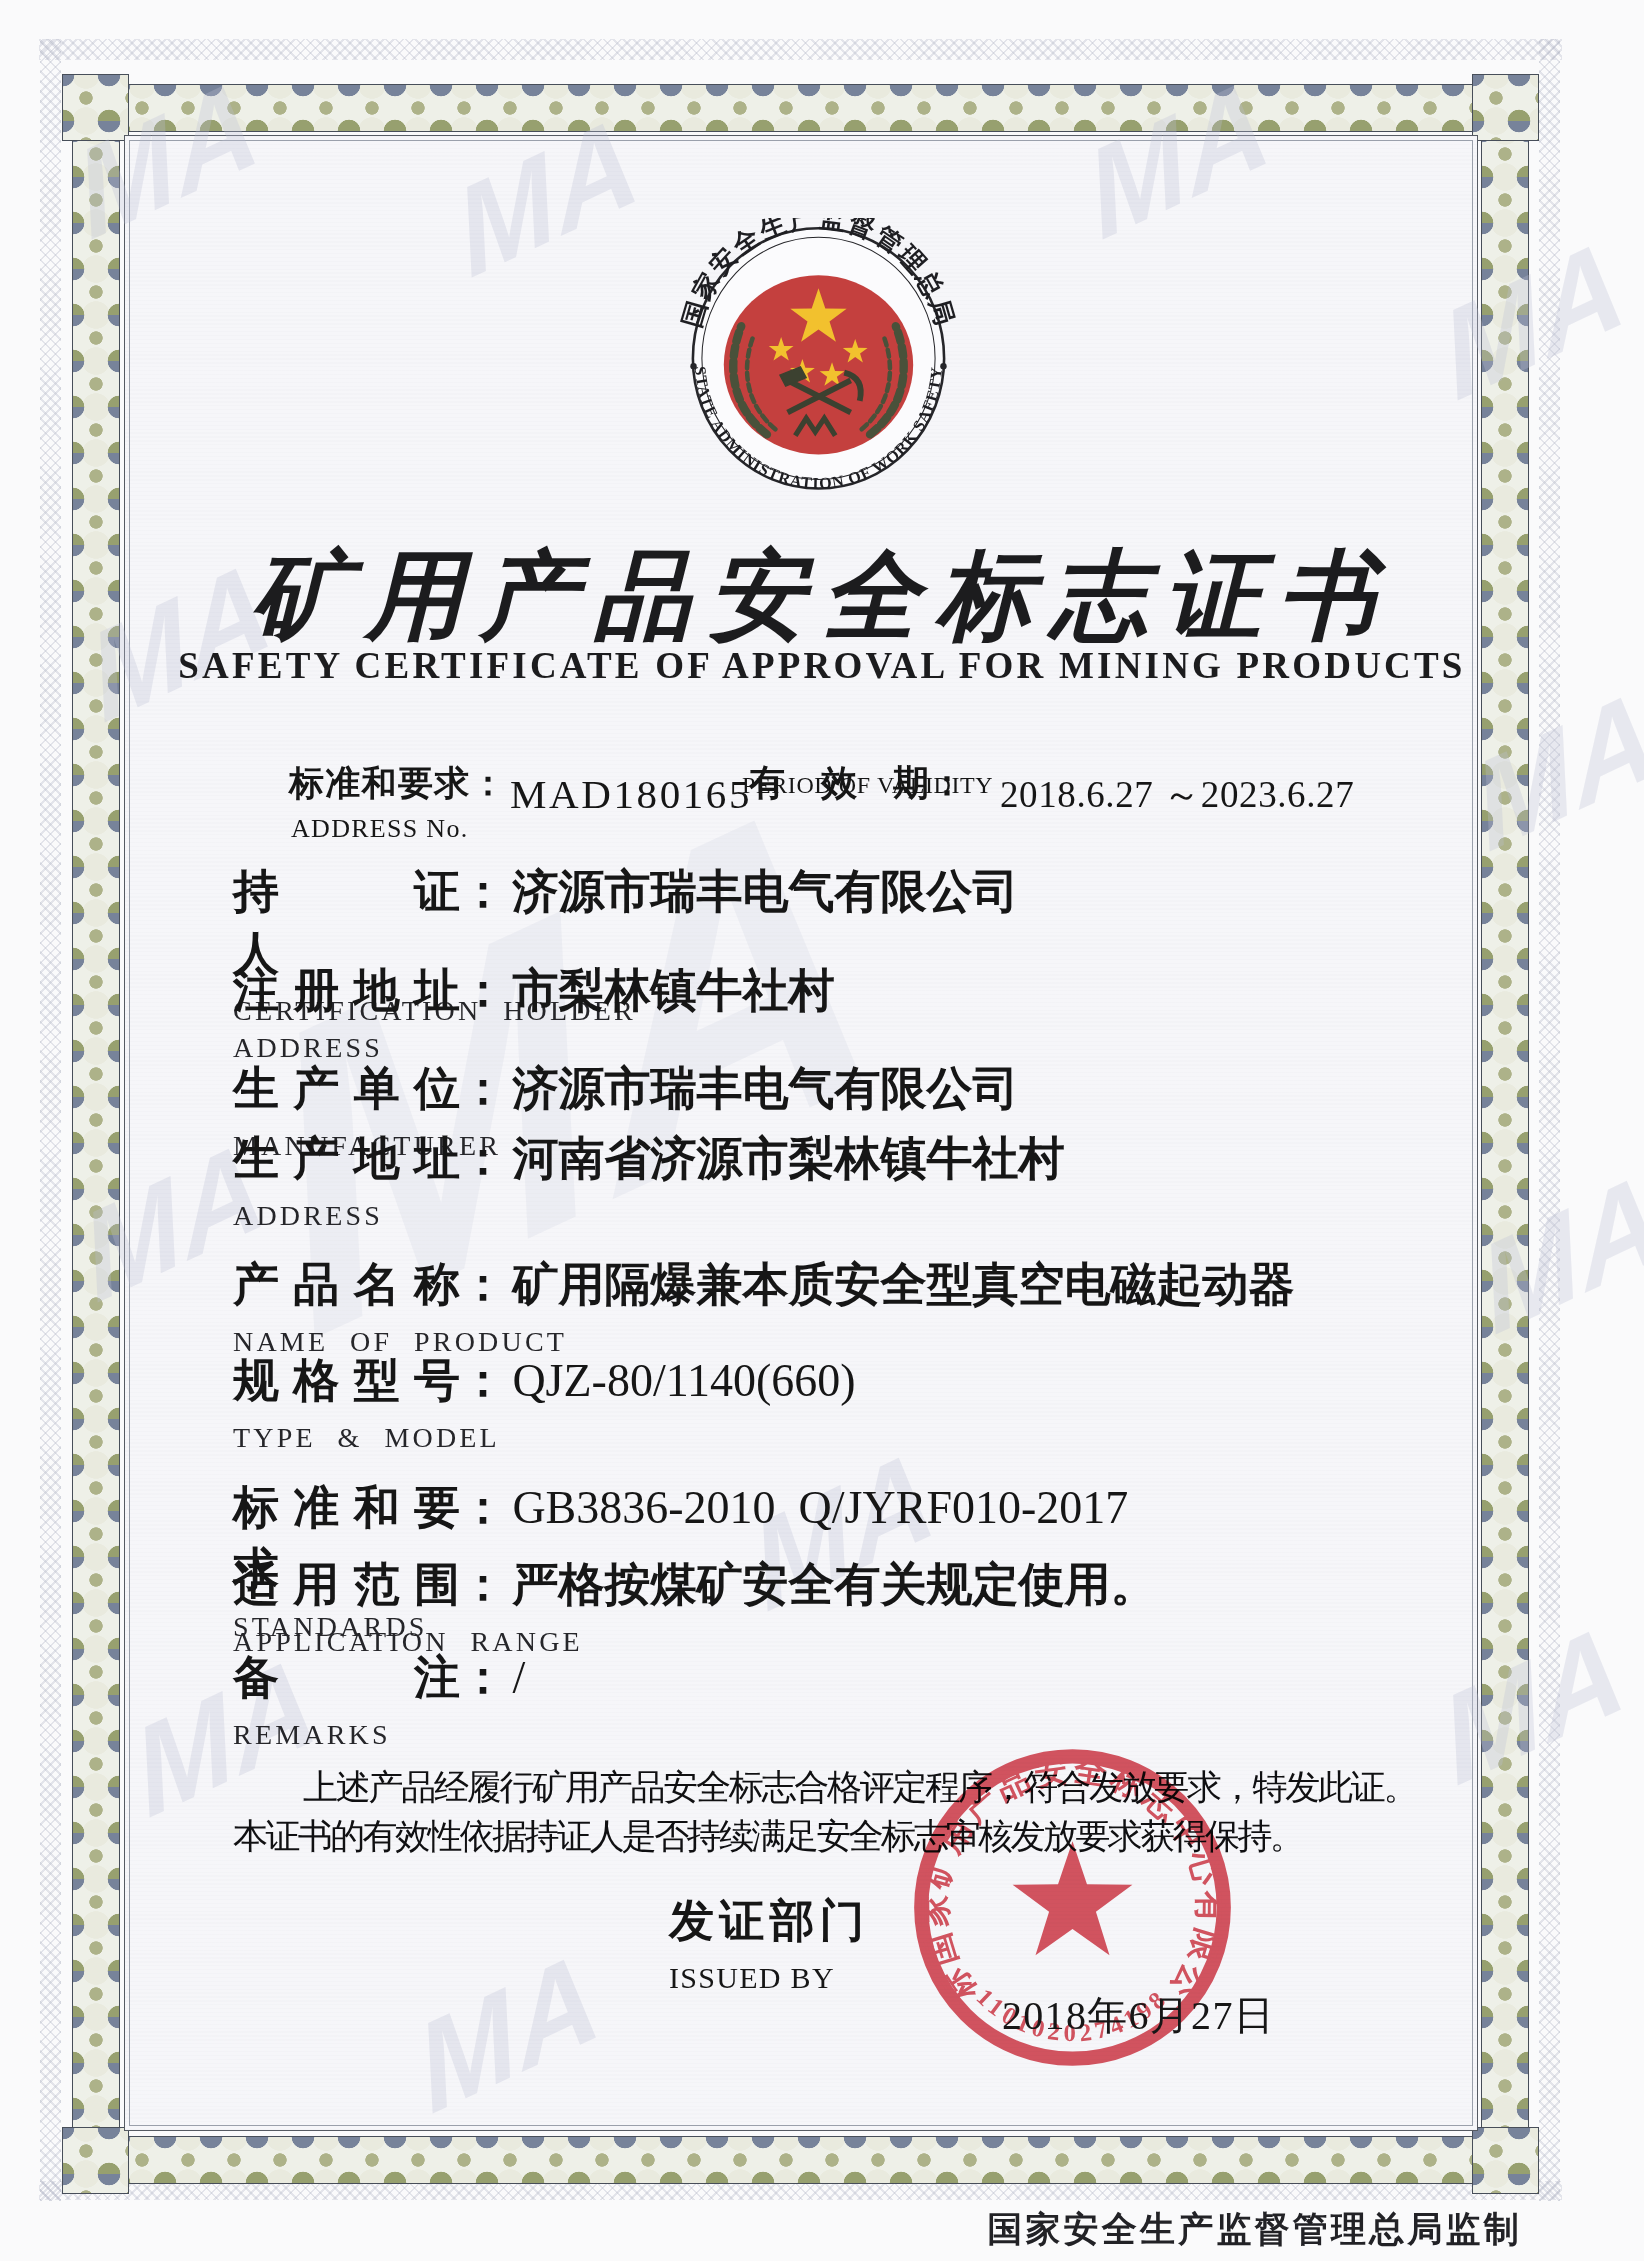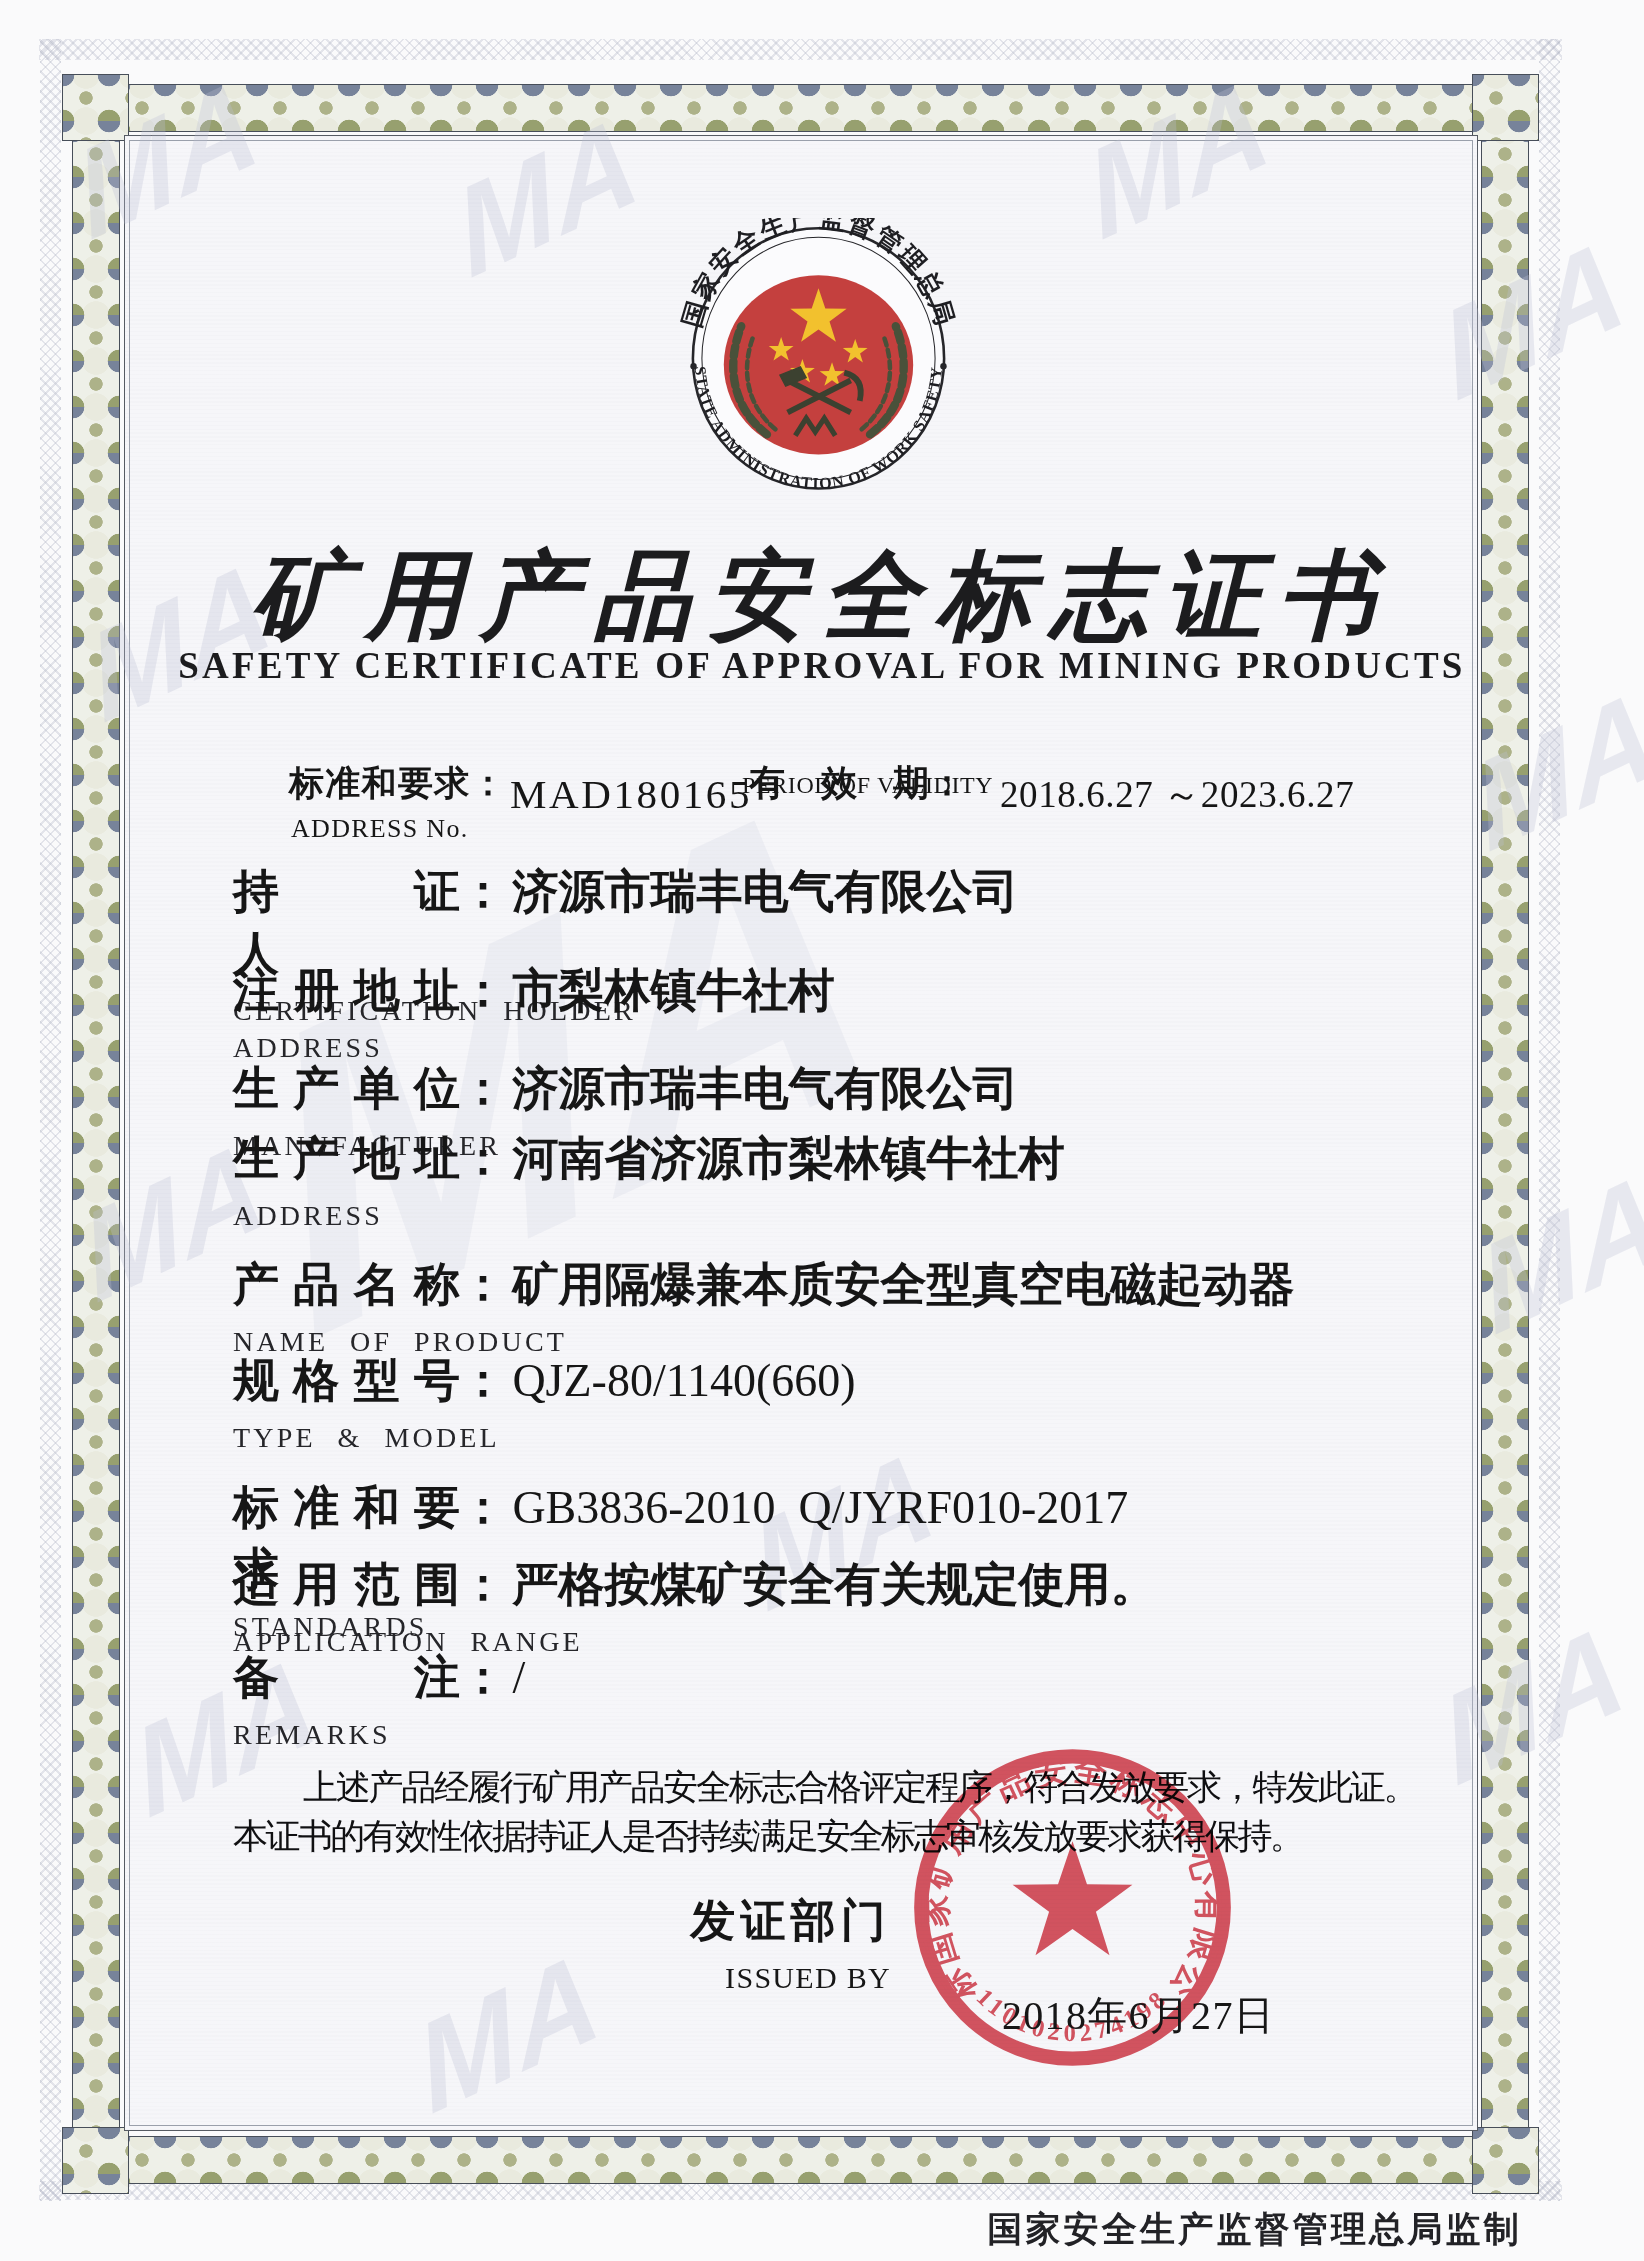--- a/index.html
+++ b/index.html
@@ -84,21 +84,21 @@
     text-align:justify; text-align-last:justify; white-space:pre-wrap;
   }
   .row .fcolon { font-weight:bold; }
   .row .fvalue { margin-left:6.4px; white-space:pre; }
   .row .enlabel { margin-top:10.3px; font-size:28px; letter-spacing:3.2px; word-spacing:11.6px; color:#26262a; }
   .declaration {
     left:233px; top:1763px; width:1183px;
     font-size:35px; line-height:49px; letter-spacing:-2.6px;
     text-align:justify; text-indent:2em; color:#101012;
   }
-  .issued { left:669px; top:1891px; width:222px; text-align:right; }
+  .issued { left:669px; top:1891px; width:222px; text-align:left; }
   .issued .icn { font-size:45px; font-weight:bold; letter-spacing:5.2px; }
   .issued .ien { margin-top:10.3px; font-size:30px; letter-spacing:1.3px; }
   .date { left:1002px; top:1988px; font-size:40px; letter-spacing:1.3px; z-index:6; }
   .footer {
     right:122px; top:2206px; font-size:35px; letter-spacing:3.2px;
     font-weight:bold; color:#222226;
   }
   .emblem { left:669px; top:218px; width:299px; height:286px; }
   .seal { left:907px; top:1742px; width:331px; height:331px; mix-blend-mode:multiply; opacity:.9; z-index:5; }
 </style>

